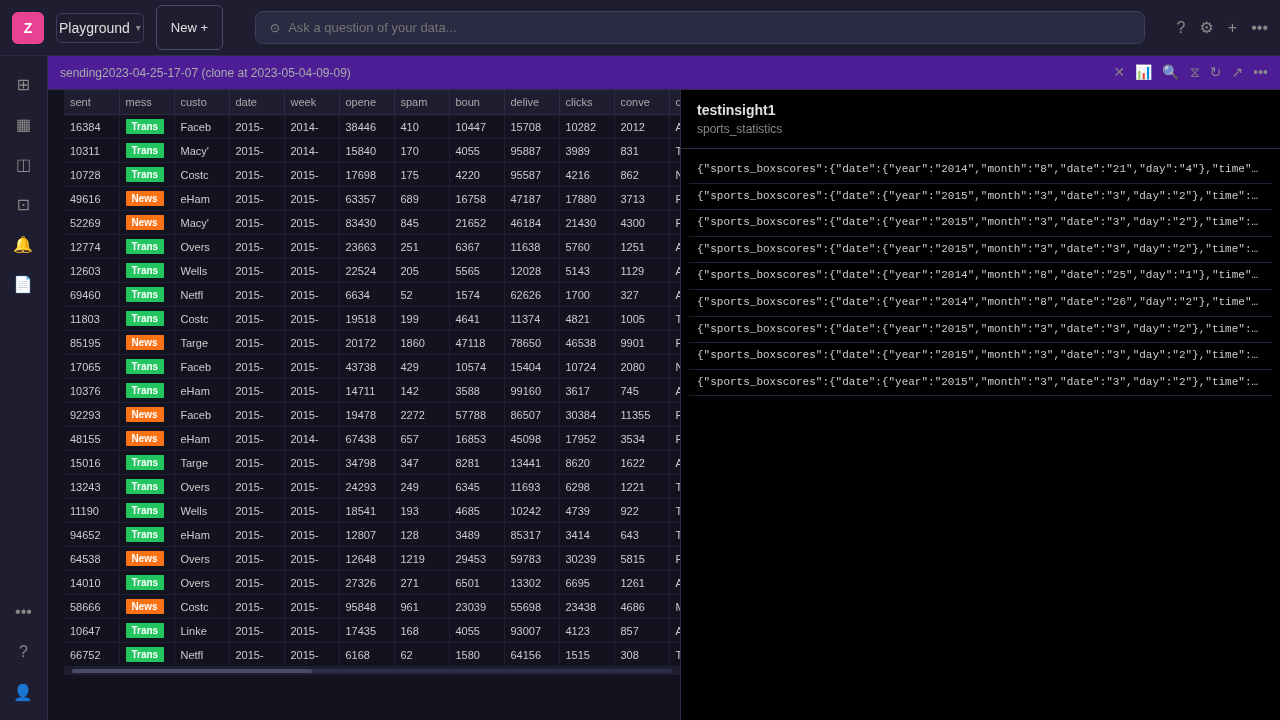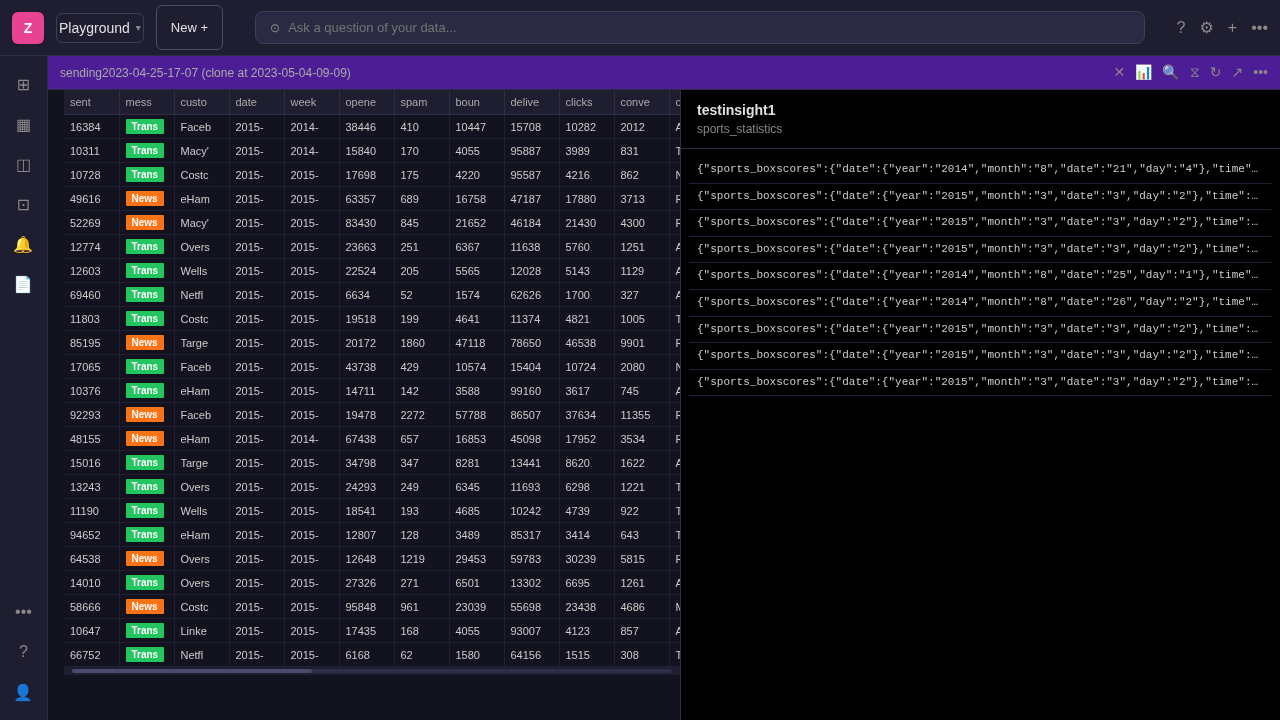--- a/index.html
+++ b/index.html
@@ -324,21 +324,21 @@
               <tr>
       <td>92293</td>
       <td><span class="badge badge-news">News</span></td>
       <td>Faceb</td>
       <td>2015-</td>
       <td>2015-</td>
       <td>19478</td>
       <td>2272</td>
       <td>57788</td>
       <td>86507</td>
-      <td>37634</td>
+      <td>30384</td>
       <td>11355</td>
       <td>Rewa</td>
 
     </tr>
               <tr>
       <td>48155</td>
       <td><span class="badge badge-news">News</span></td>
       <td>eHam</td>
       <td>2015-</td>
       <td>2014-</td>

